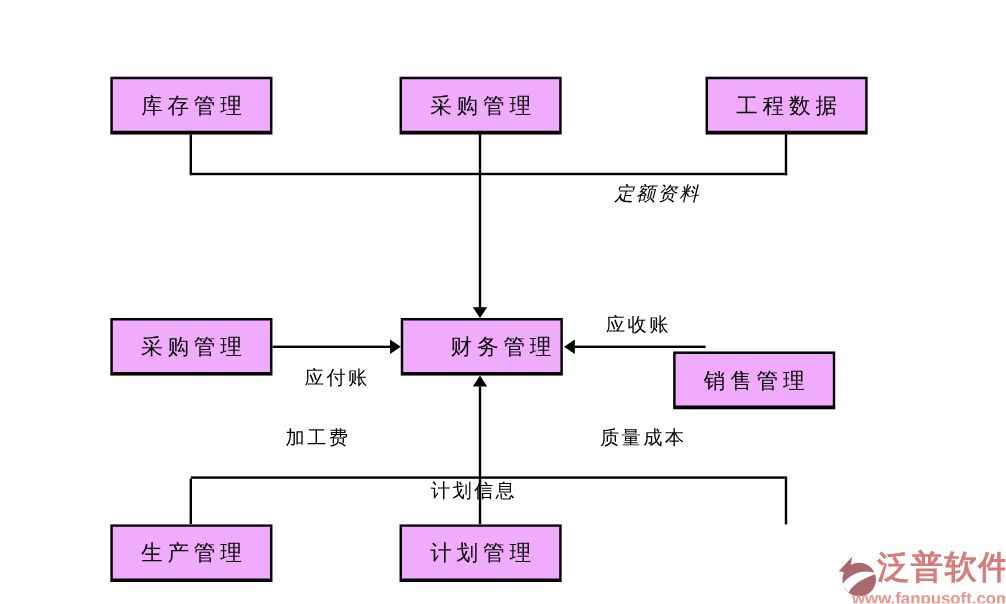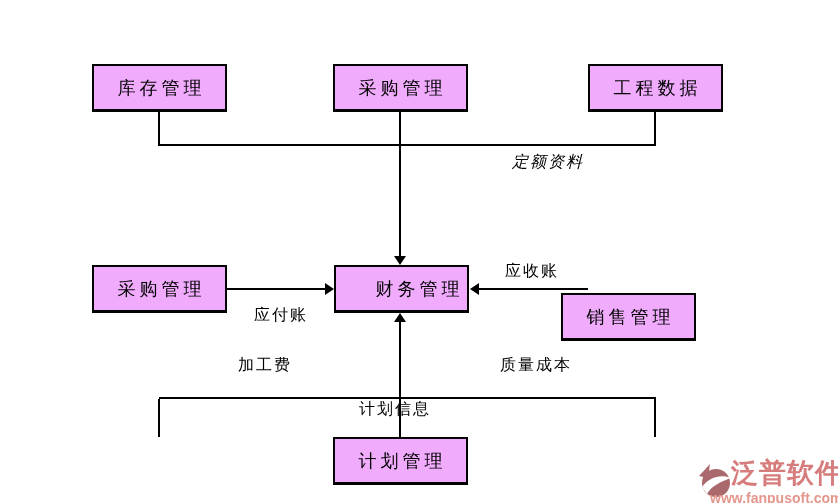--- a/index.html
+++ b/index.html
@@ -137,20 +137,21 @@
   <div class="arrow" id="arrow-into-finance-bottom"></div>
   <div class="arrow" id="arrow-into-finance-left"></div>
   <div class="arrow" id="arrow-into-finance-right"></div>
 
   <div class="node" id="node-inventory">库存管理</div>
   <div class="node" id="node-equipment">采购管理</div>
   <div class="node" id="node-engineering">工程数据</div>
   <div class="node" id="node-purchase">采购管理</div>
   <div class="node" id="node-finance">财务管理</div>
   <div class="node" id="node-sales">销售管理</div>
+  <div class="node" id="node-production">生产管理</div>
   <div class="node" id="node-planning">计划管理</div>
 
   <div class="elabel" id="label-engineering-finance">定额资料</div>
   <div class="elabel" id="label-purchase-finance">应付账</div>
   <div class="elabel" id="label-sales-finance">应收账</div>
   <div class="elabel" id="label-production-finance">加工费</div>
   <div class="elabel" id="label-quality-finance">质量成本</div>
   <div class="elabel" id="label-planning-finance">计划信息</div>
 
   <div id="watermark">

